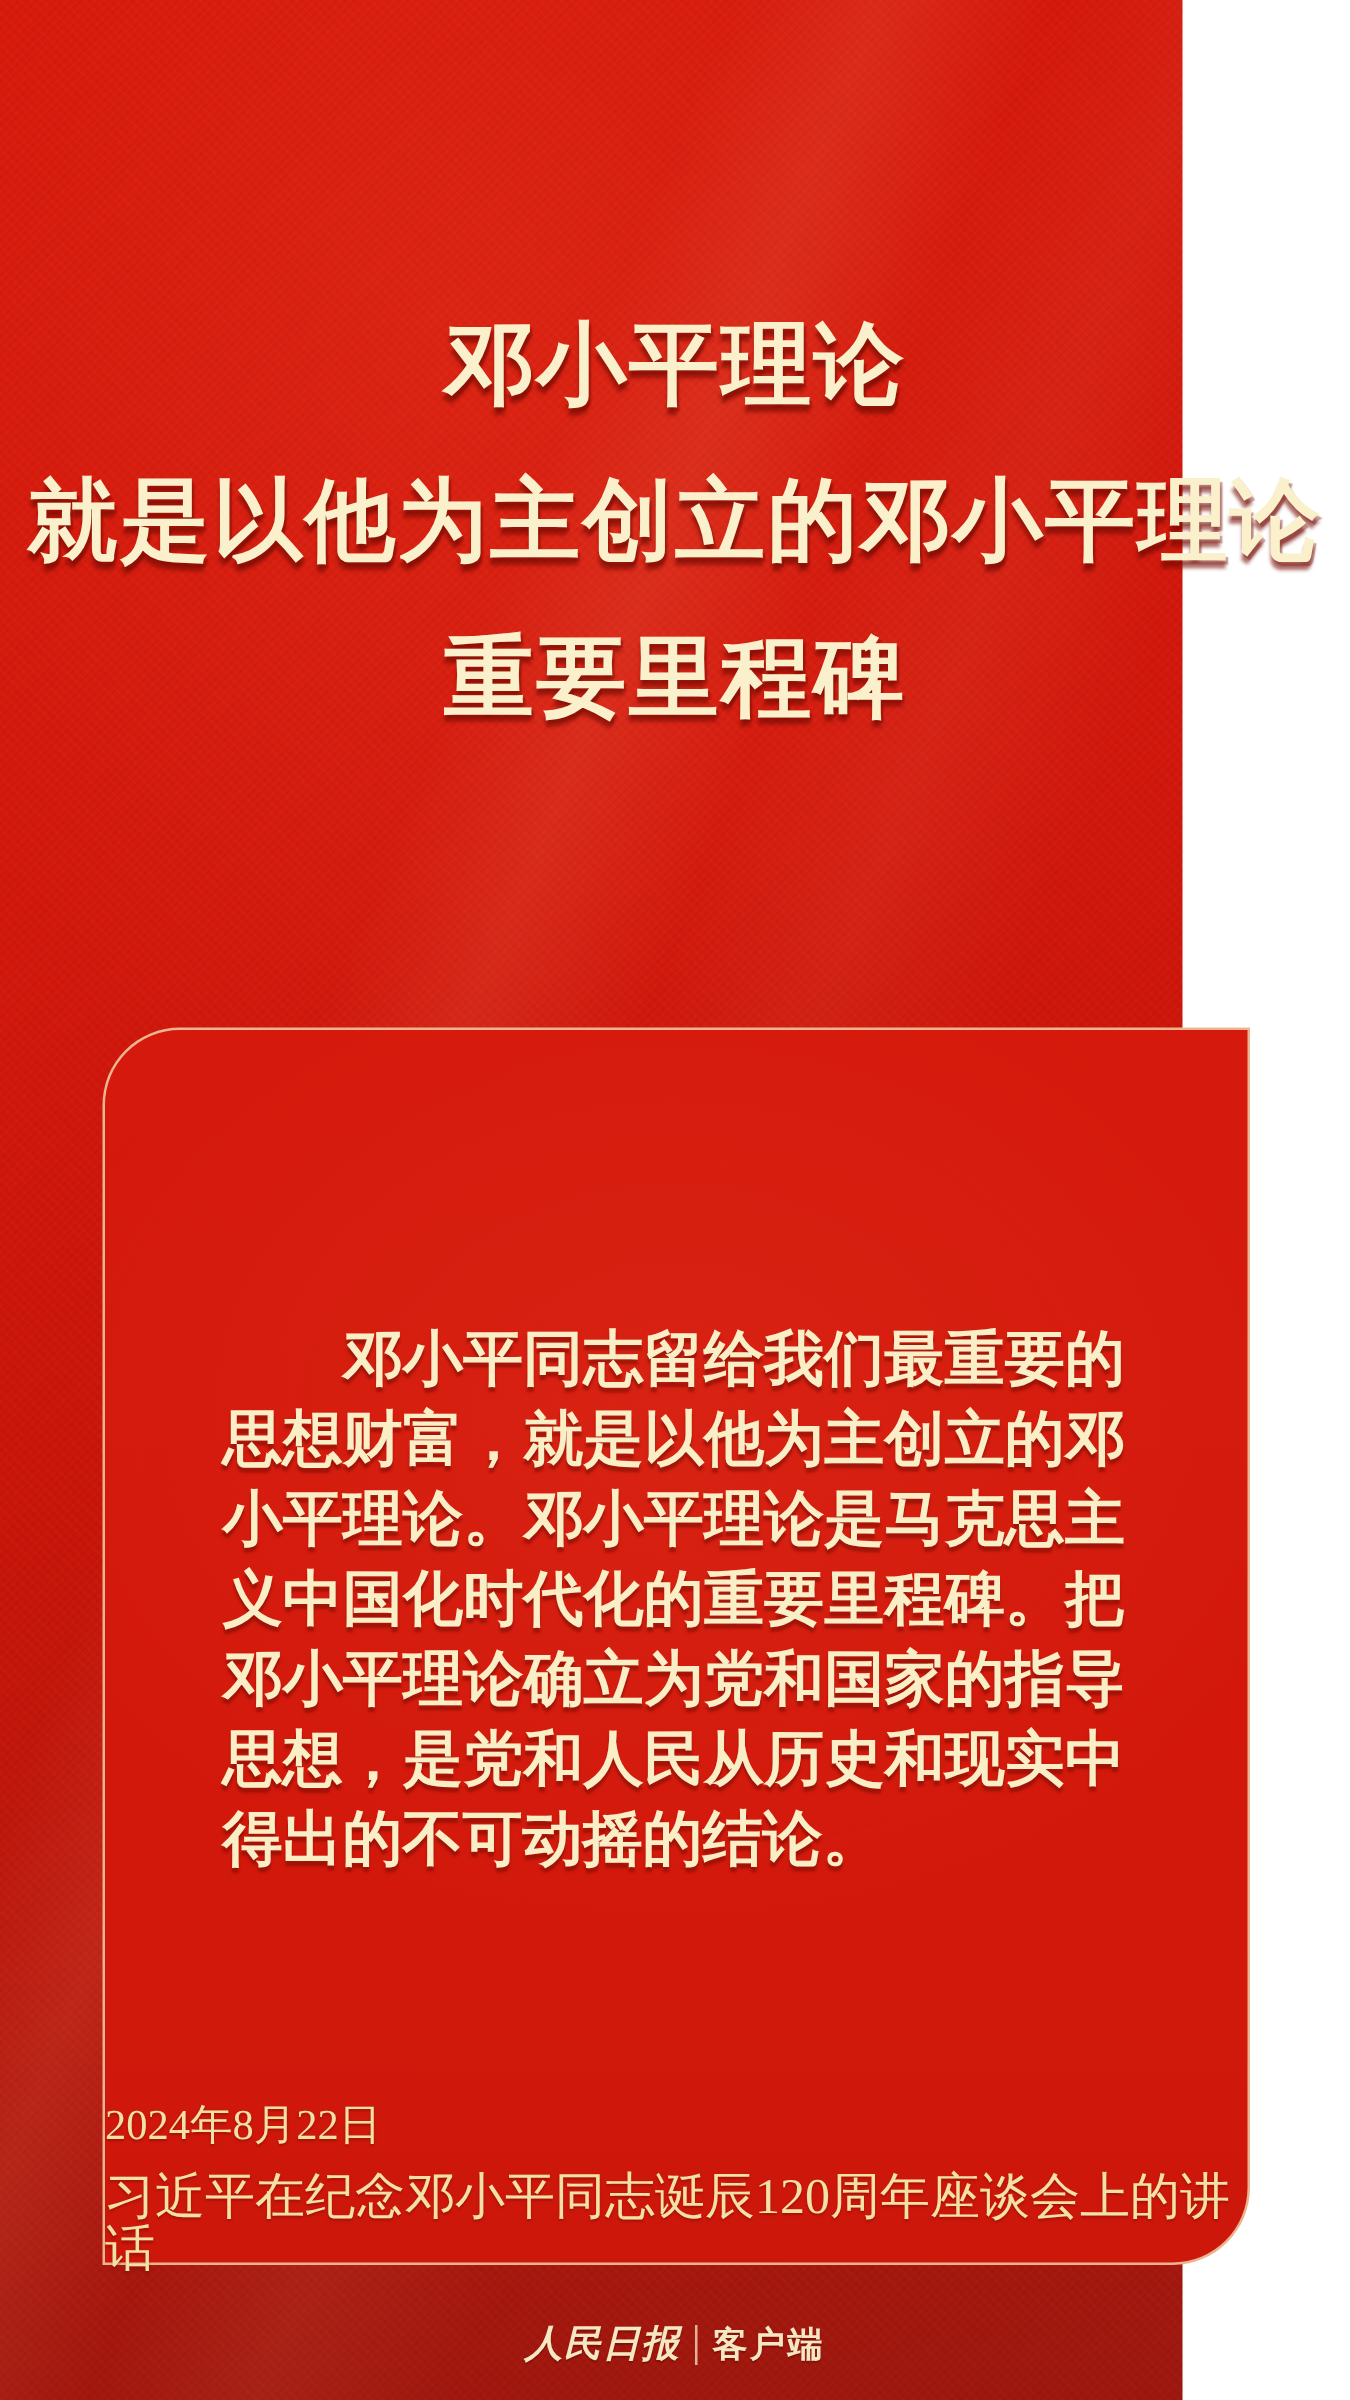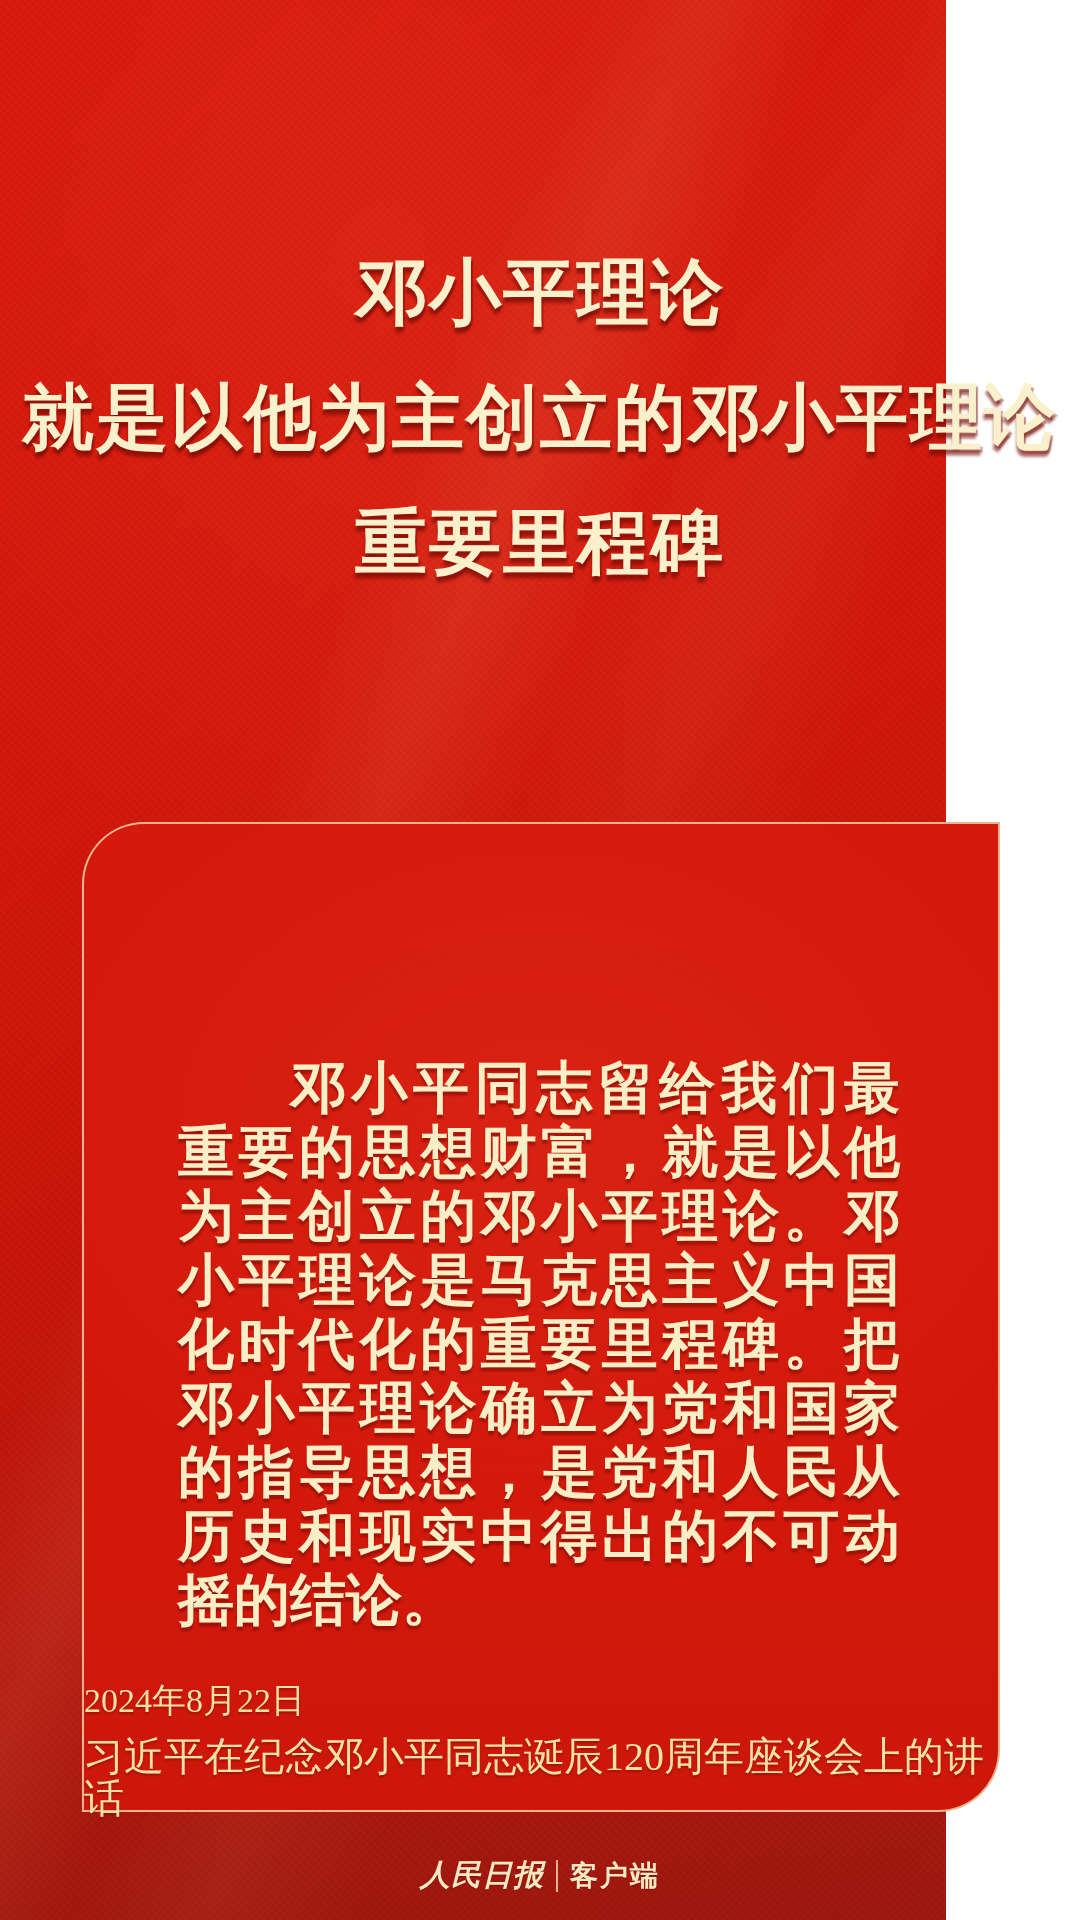--- a/index.html
+++ b/index.html
@@ -75,21 +75,21 @@
       linear-gradient(180deg, #d5190c 0%, #d2180b 70%, #cd170b 100%);
     z-index: 3;
   }
 
   .quote-body {
     position: absolute;
     left: 94px;
     top: 232px;
     width: 722px;
     margin: 0;
-    font-size: 56px;
+    font-size: 48px;
     line-height: 64px;
     font-weight: 700;
     color: #f9eec6;
     text-align: justify;
     text-indent: 2em;
     letter-spacing: 0;
     text-shadow: 0 4px 2px rgba(118,12,4,0.55);
   }
 
   .quote-date,

